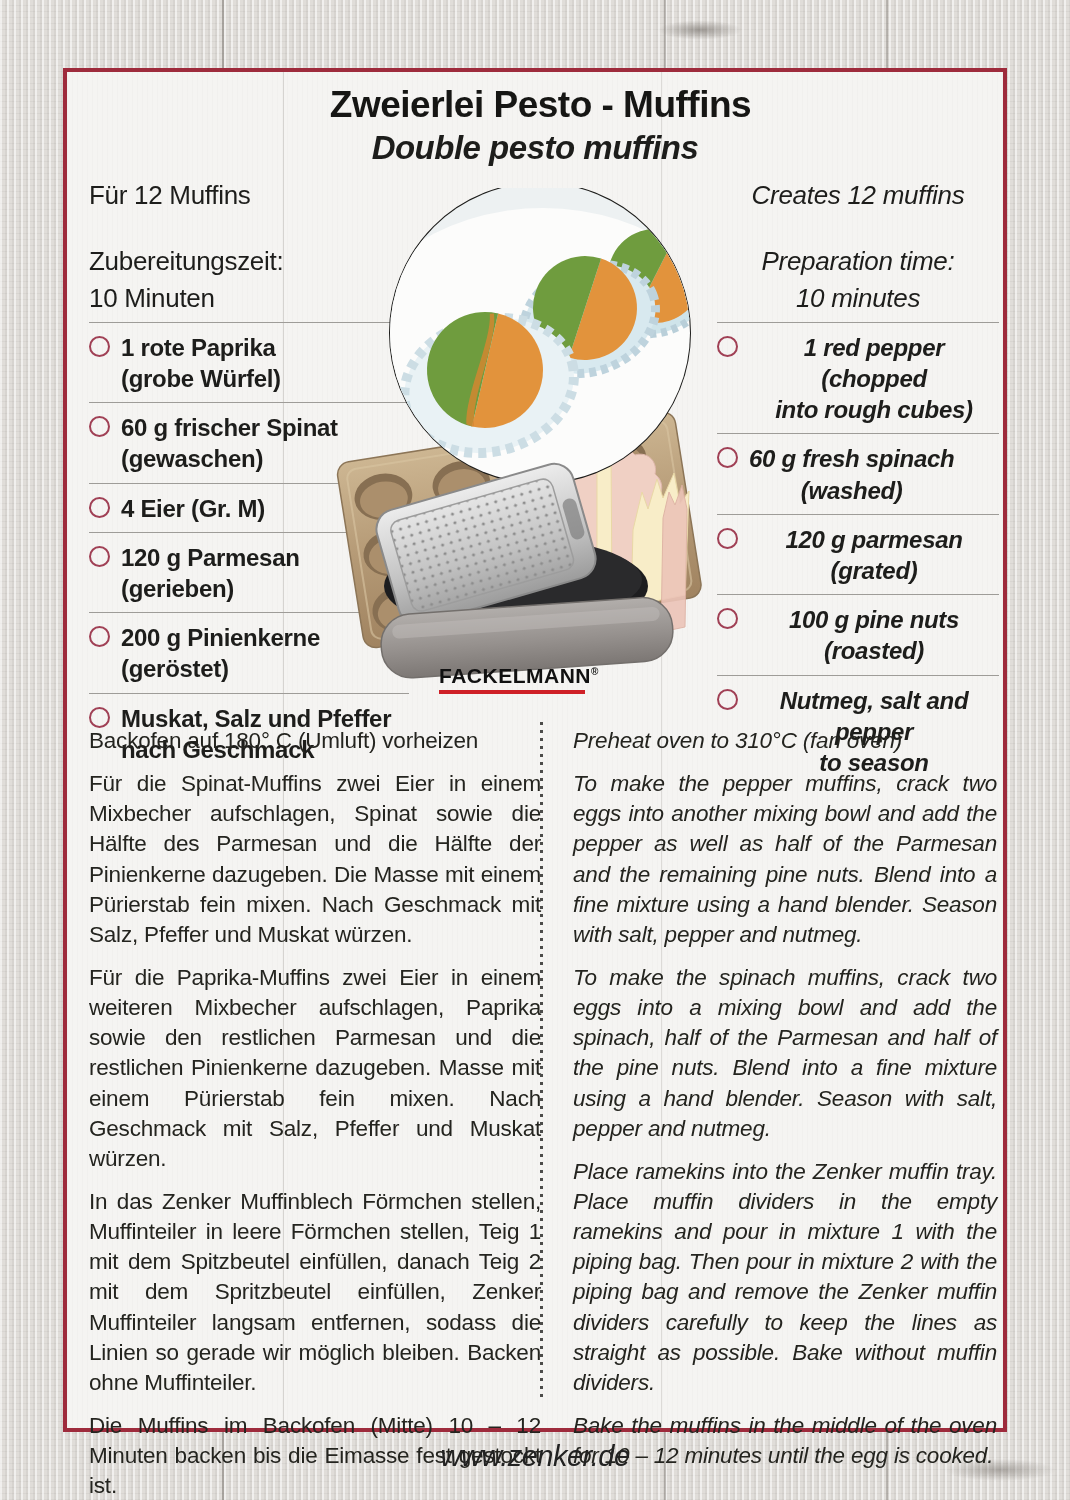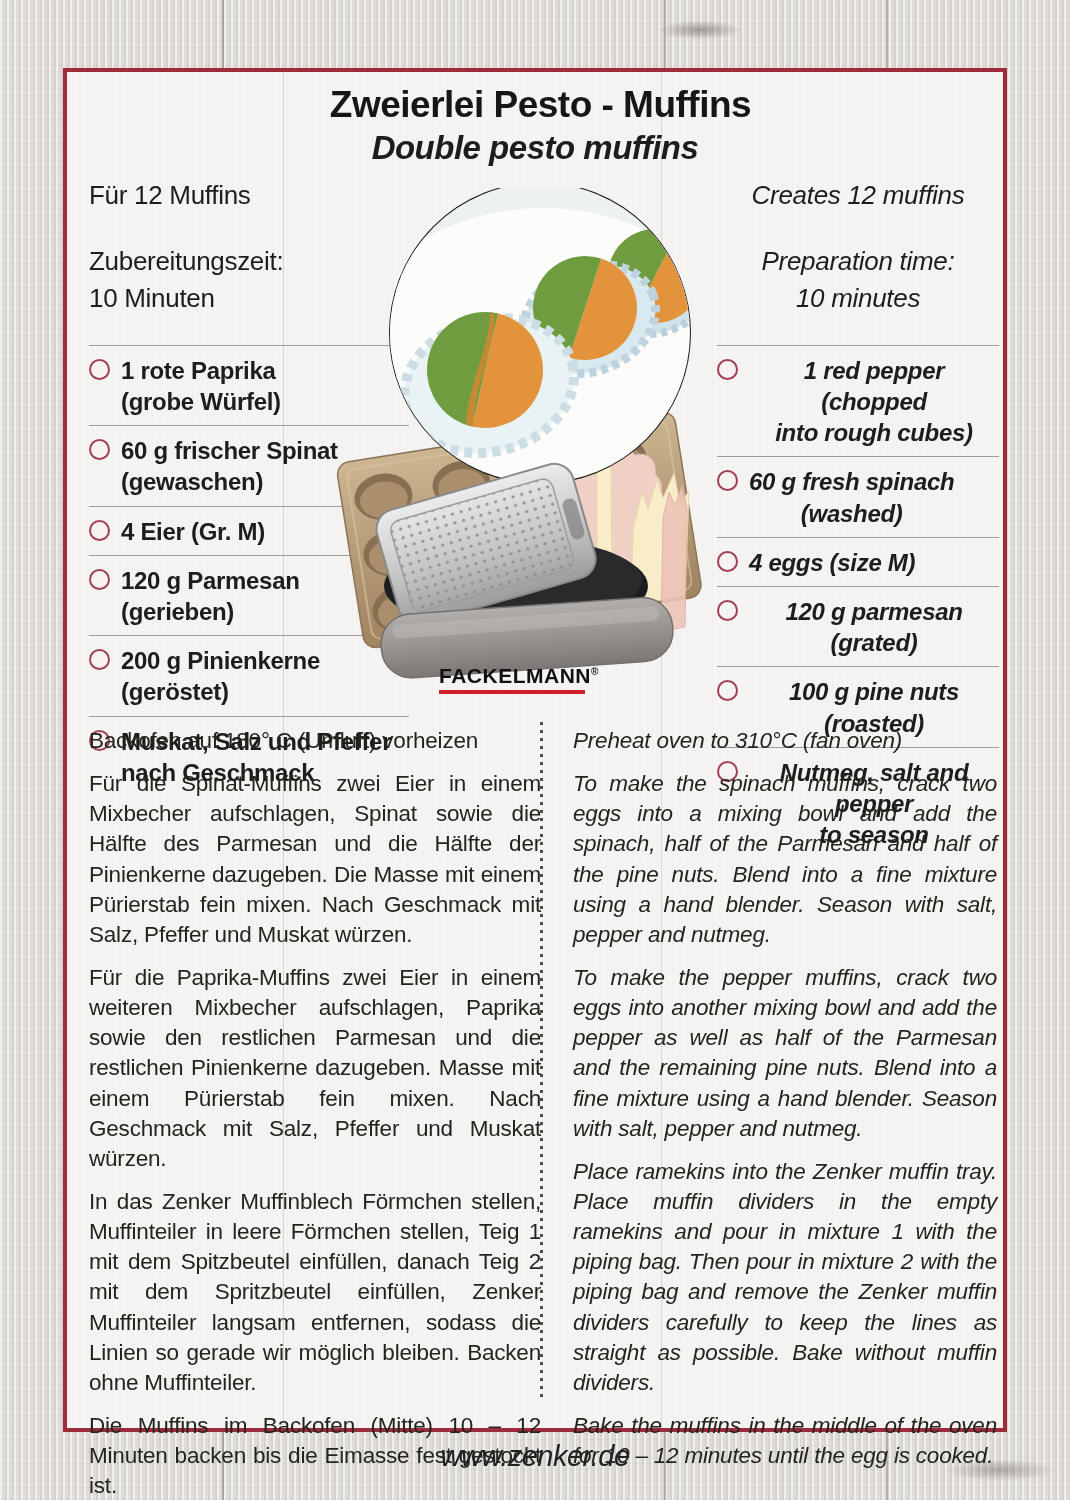--- a/index.html
+++ b/index.html
@@ -38,21 +38,21 @@
   .titles { position:absolute; left:0; right:0; top:12px; text-align:center; letter-spacing:-.5px; }
   .title-de { font-size:37px; font-weight:bold; color:#161614;padding-left:11px; }
   .title-en { font-size:33px; font-weight:bold; font-style:italic; margin-top:3px; }
 
   .col-head { font-size:26px; font-weight:normal; letter-spacing:-.3px; }
   .prep { margin-top:32px; line-height:1.42; white-space:pre-line; }
 
   .ing-col { position:absolute; top:108px; }
   .ing-col.de { left:22px; width:320px; }
   .ing-col.en { left:650px; width:282px; font-style:italic;text-align:center; }
-  .ing-list { list-style:none; margin-top:28px; }
+  .ing-list { list-style:none; margin-top:5px; }
   .ing { border-top:1px solid #9e9c98; padding:9px 0 8px; display:flex; gap:11px; align-items:flex-start; }
   .ing-text { font-size:24px; font-weight:bold; line-height:1.3; letter-spacing:-.3px; white-space:pre-line; }
   .bullet { flex:none; width:21px; height:21px; border:2px solid #a04055; border-radius:50%; margin-top:4px; background:transparent; }
 
   .collage { position:absolute; left:266px; top:116px; width:420px; height:500px; }
   .brand { position:absolute; left:372px; top:592px; width:160px; }
   .brand-text { font-size:21px; font-weight:bold; letter-spacing:.5px; color:#111; white-space:nowrap; }
   .brand-reg { font-size:10px; vertical-align:super; }
   .brand-bar { height:4px; background:#cf2027; margin-top:2px; width:146px; }
 
@@ -121,24 +121,20 @@
     <ul class="ing-list">
       <li class="ing">
           <span class="bullet"></span>
           <span class="ing-text">1 red pepper (chopped
 into rough cubes)</span>
         </li>
       <li class="ing">
           <span class="bullet"></span>
           <span class="ing-text">60 g fresh spinach
 (washed)</span>
-        </li>
-      <li class="ing">
-          <span class="bullet"></span>
-          <span class="ing-text">4 eggs (size M)</span>
         </li>
       <li class="ing">
           <span class="bullet"></span>
           <span class="ing-text">120 g parmesan (grated)</span>
         </li>
       <li class="ing">
           <span class="bullet"></span>
           <span class="ing-text">100 g pine nuts (roasted)</span>
         </li>
       <li class="ing">
@@ -277,21 +273,21 @@
     <p>Für die Spinat-Muffins zwei Eier in einem Mixbecher aufschlagen, Spinat sowie die Hälfte des Parmesan und die Hälfte der Pinienkerne dazugeben. Die Masse mit einem Pürierstab fein mixen. Nach Geschmack mit Salz, Pfeffer und Muskat würzen.</p>
     <p>Für die Paprika-Muffins zwei Eier in einem weiteren Mixbecher aufschlagen, Paprika sowie den restlichen Parmesan und die restlichen Pinienkerne dazugeben. Masse mit einem Pürierstab fein mixen. Nach Geschmack mit Salz, Pfeffer und Muskat würzen.</p>
     <p>In das Zenker Muffinblech Förmchen stellen, Muffinteiler in leere Förmchen stellen, Teig 1 mit dem Spitzbeutel einfüllen, danach Teig 2 mit dem Spritzbeutel einfüllen, Zenker Muffinteiler langsam entfernen, sodass die Linien so gerade wir möglich bleiben. Backen ohne Muffinteiler.</p>
     <p>Die Muffins im Backofen (Mitte) 10 – 12 Minuten backen bis die Eimasse fest gestockt ist.</p>
   </div>
 
   <div class="dotcol"></div>
 
   <div class="instr en">
     <p>Preheat oven to 310°C (fan oven)</p>
+    <p>To make the pepper muffins, crack two eggs into another mixing bowl and add the pepper as well as half of the Parmesan and the remaining pine nuts. Blend into a fine mixture using a hand blender. Season with salt, pepper and nutmeg.</p>
     <p>To make the spinach muffins, crack two eggs into a mixing bowl and add the spinach, half of the Parmesan and half of the pine nuts. Blend into a fine mixture using a hand blender. Season with salt, pepper and nutmeg.</p>
-    <p>To make the pepper muffins, crack two eggs into another mixing bowl and add the pepper as well as half of the Parmesan and the remaining pine nuts. Blend into a fine mixture using a hand blender. Season with salt, pepper and nutmeg.</p>
     <p>Place ramekins into the Zenker muffin tray. Place muffin dividers in the empty ramekins and pour in mixture 1 with the piping bag. Then pour in mixture 2 with the piping bag and remove the Zenker muffin dividers carefully to keep the lines as straight as possible. Bake without muffin dividers.</p>
     <p>Bake the muffins in the middle of the oven for 10 – 12 minutes until the egg is cooked.</p>
   </div>
 
 </div>
 
 <div class="footer-url">www.zenker.de</div>
 
 </body></html>

